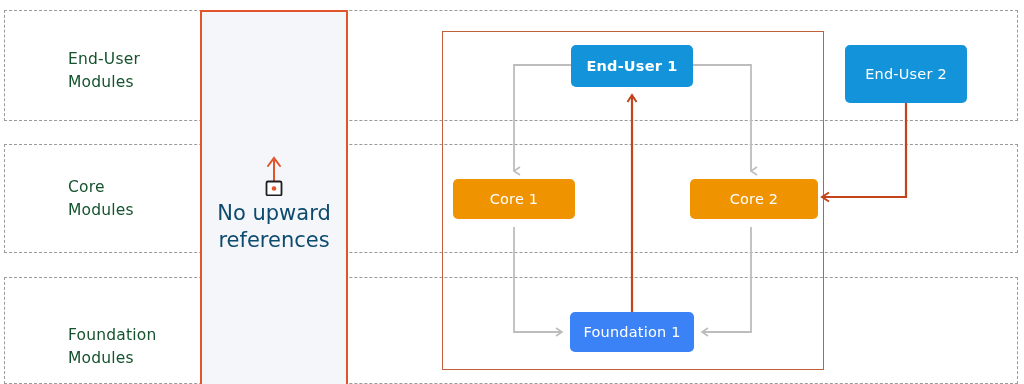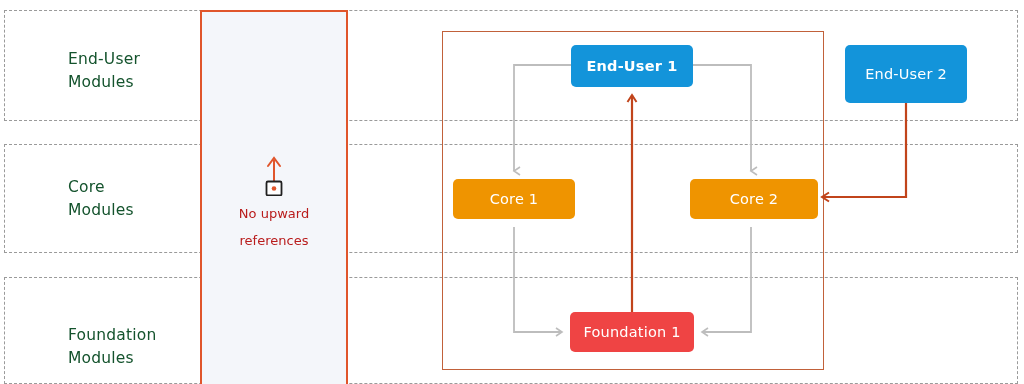--- a/index.html
+++ b/index.html
@@ -67,22 +67,22 @@
     position: relative;
   }
   #callout-arrow-wrap svg {
     position: absolute;
     left: 50%;
     top: 0;
     transform: translateX(-50%);
   }
   #callout-text {
     margin-top: 4px;
-    color: #b91c1c;
-    font-size: 13px;
+    color: #0c4a6e;
+    font-size: 21px;
     line-height: 27px;
     white-space: pre-line;
   }
 
   
   #module-container {
     position: absolute;
     left: 442px;
     top: 31px;
     width: 382px;
@@ -101,21 +101,21 @@
     color: #ffffff;
     font-size: 14.5px;
     display: flex;
     align-items: center;
     justify-content: center;
     z-index: 5;
     letter-spacing: 0.2px;
   }
   .node.blue   { background: #1394da; }
   .node.orange { background: #ef9400; }
-  .node.green  { background: #ef4444; }
+  .node.green  { background: #3b82f6; }
 
   
   #edges-gray, #edges-orange {
     position: absolute;
     left: 0;
     top: 0;
     width: 1024px;
     height: 384px;
     overflow: visible;
   }

